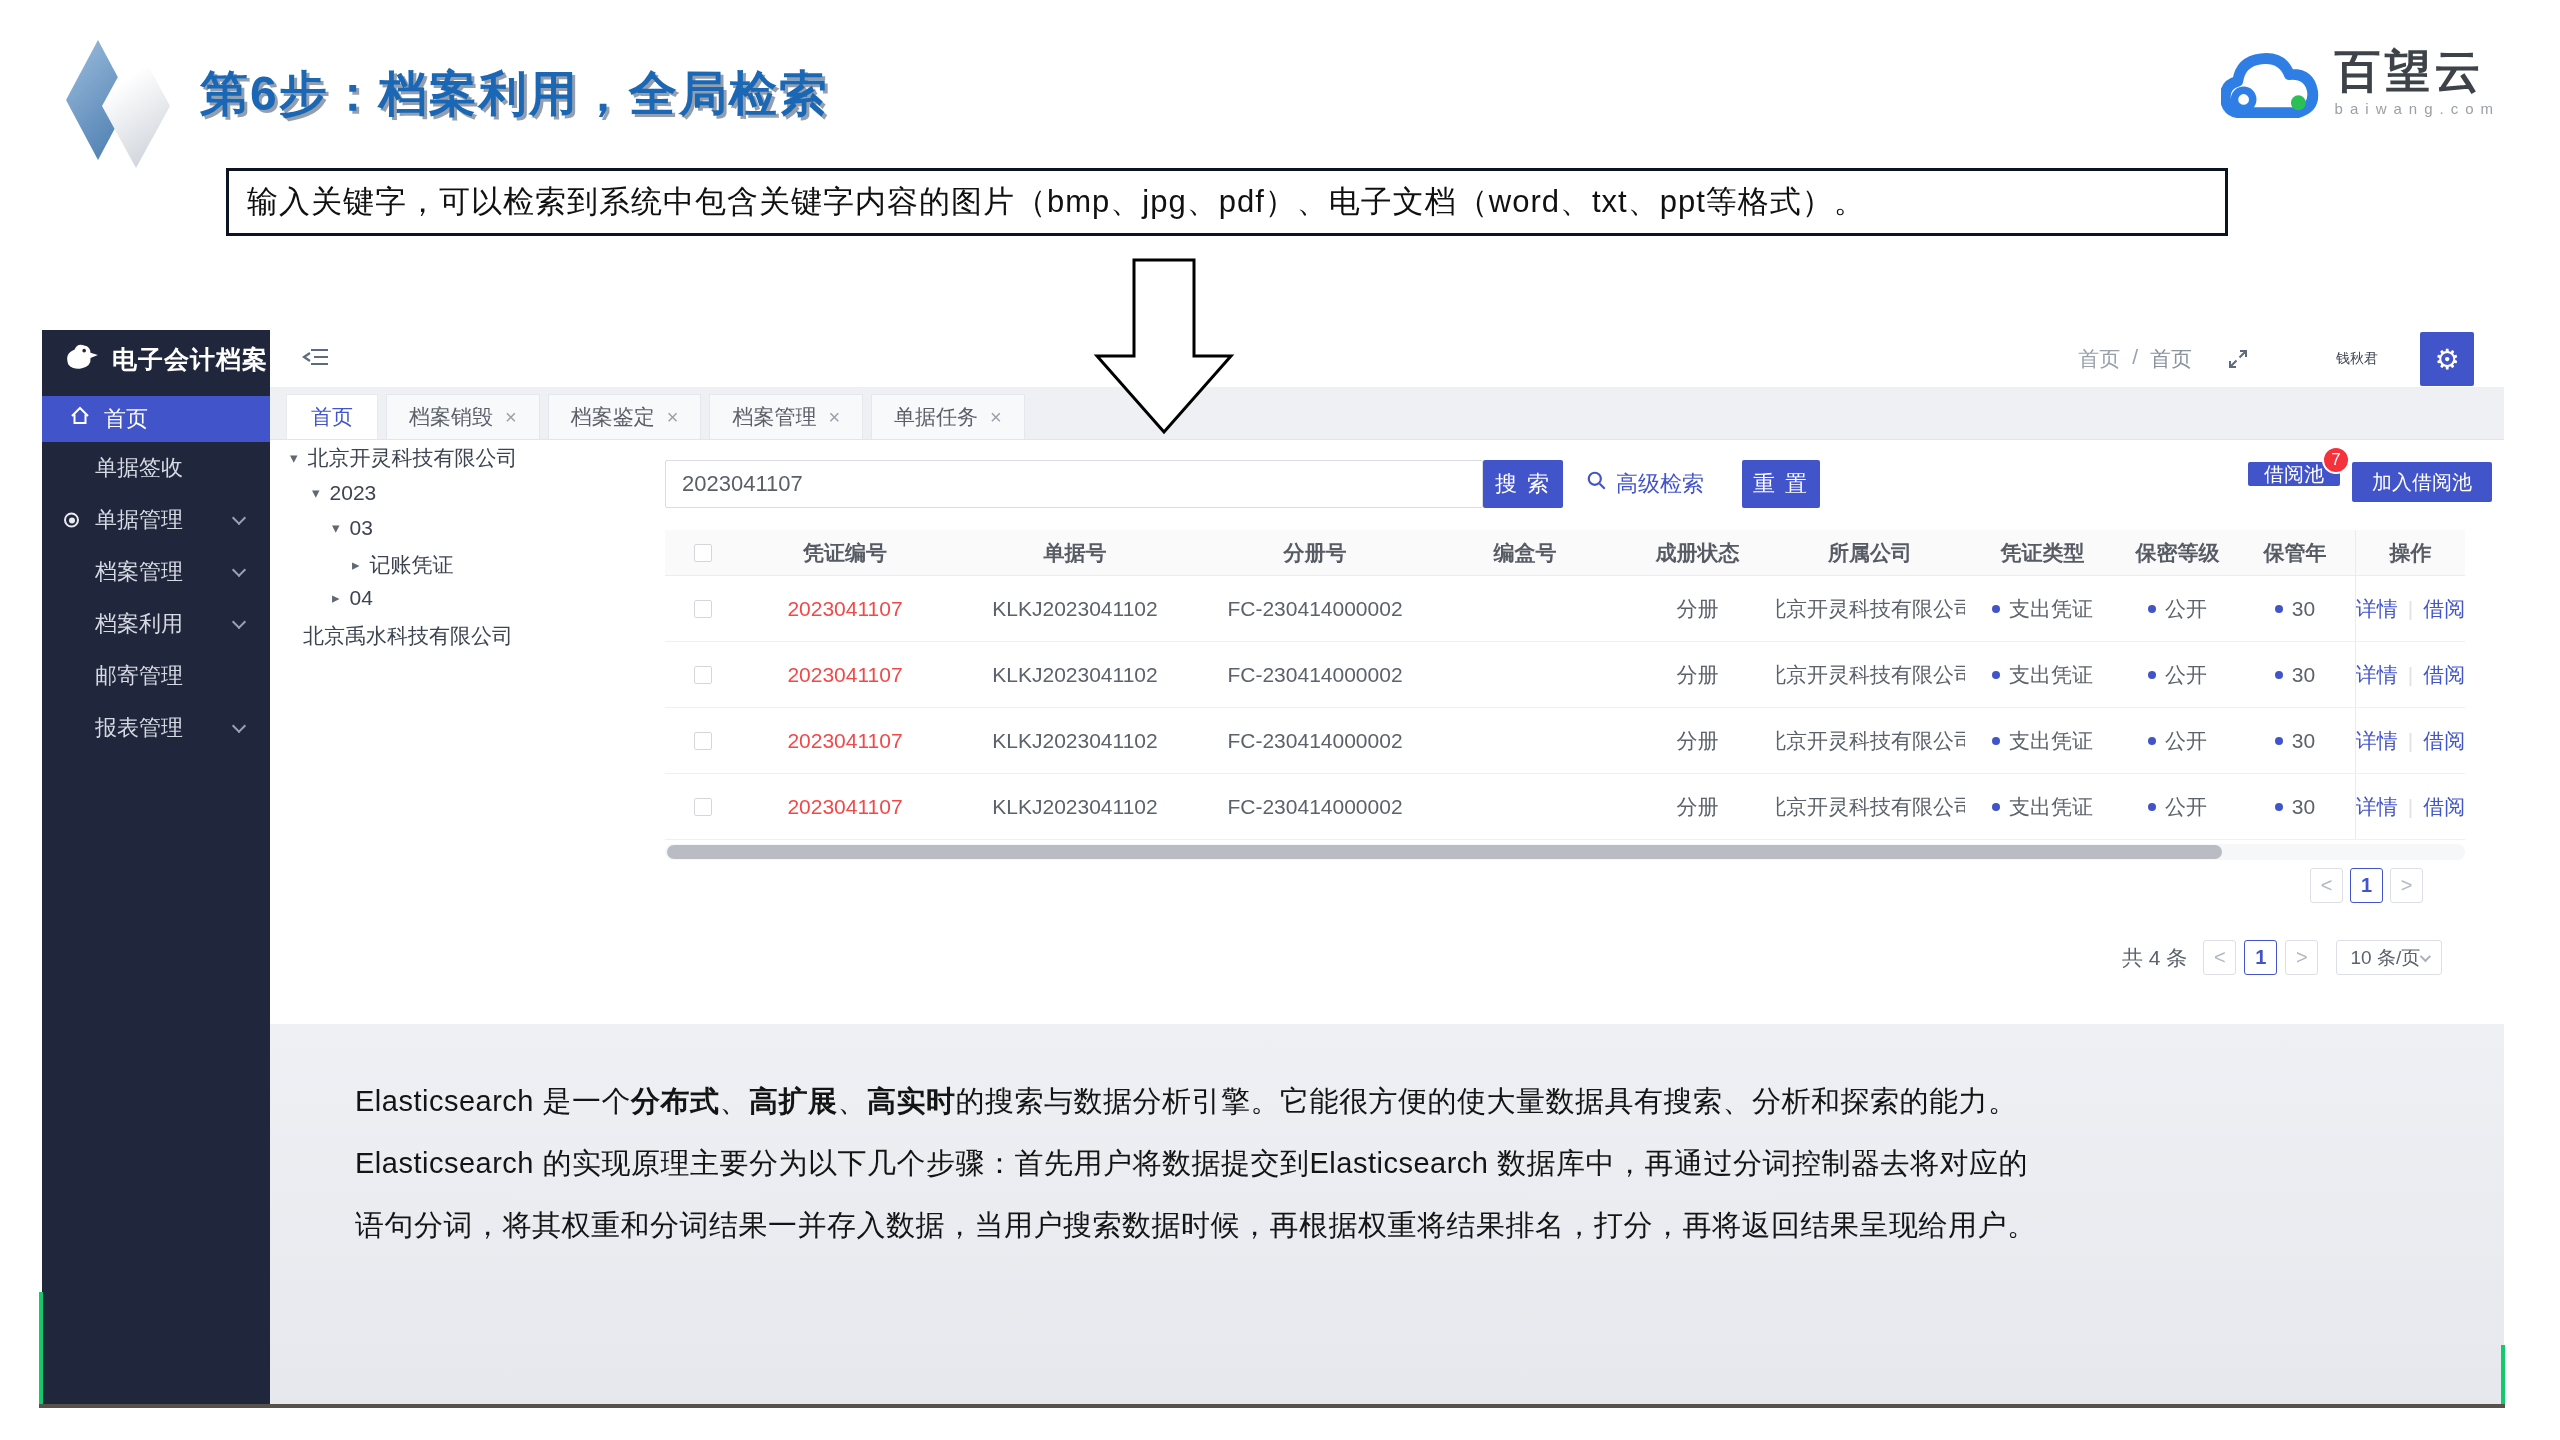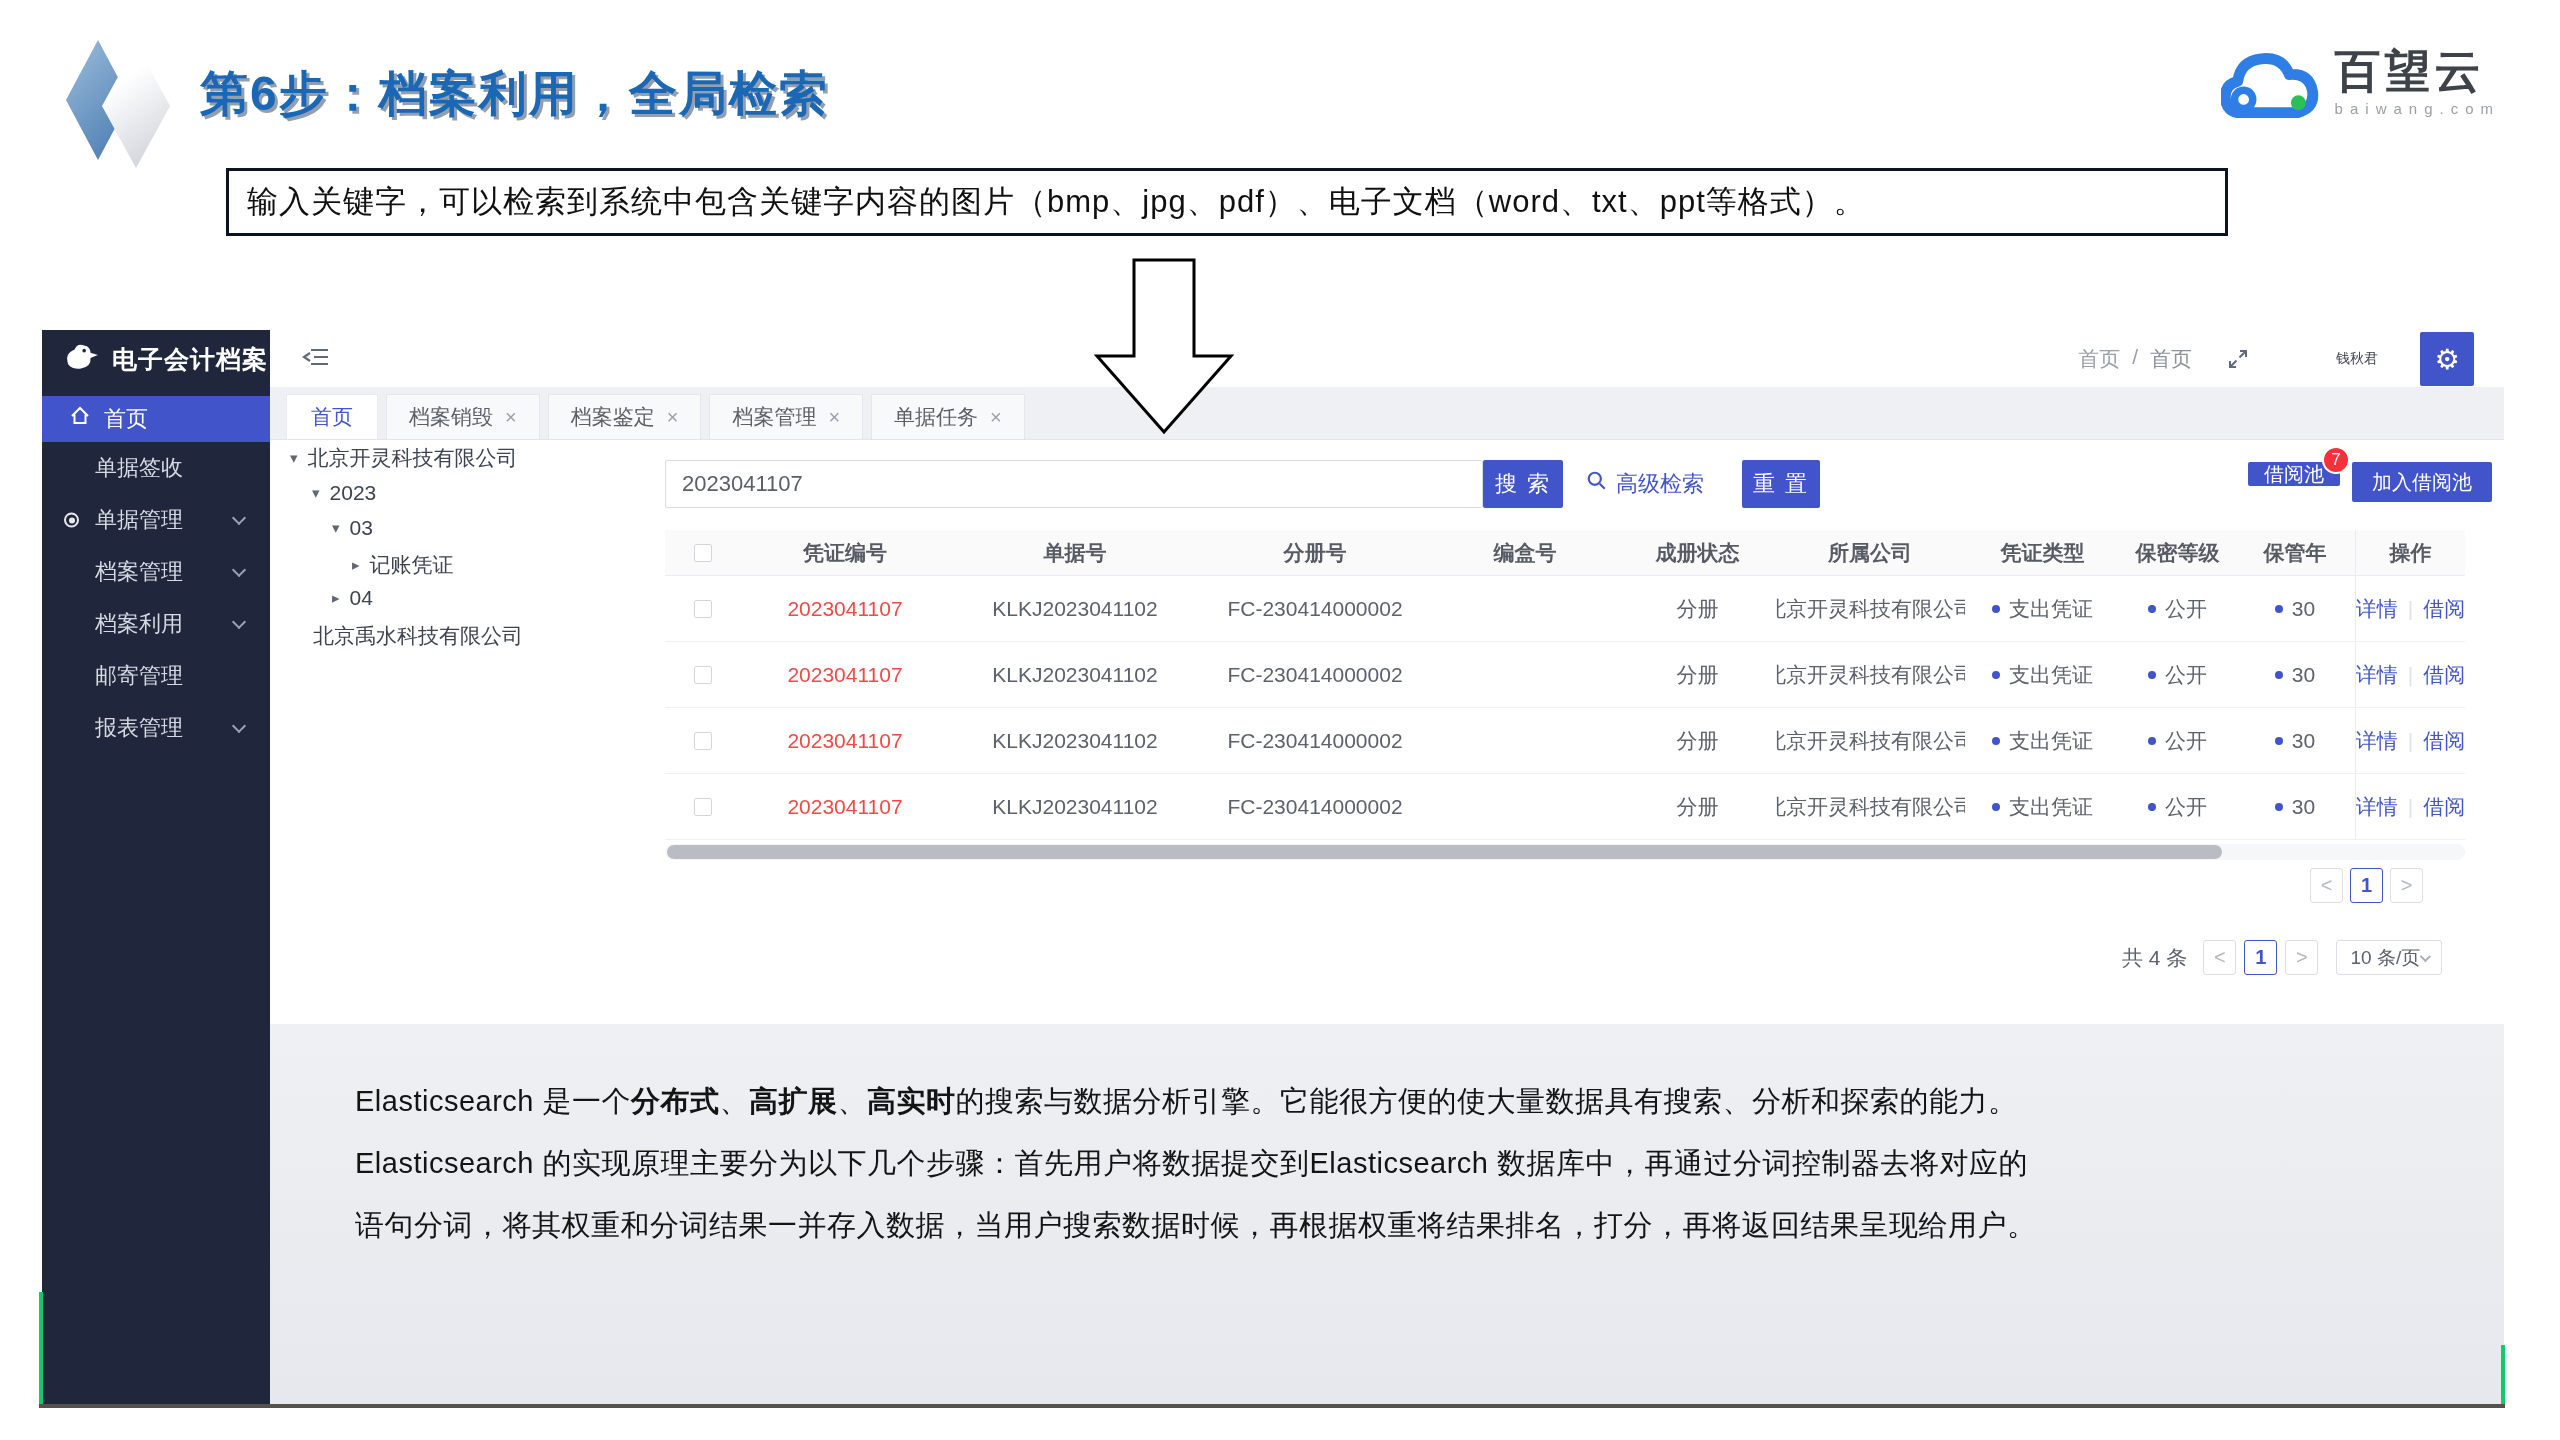--- a/index.html
+++ b/index.html
@@ -248,21 +248,21 @@
           <span>03</span>
         </div>
         <div class="tree-row" style="left:82px;top:111px;">
           <span class="caret">▸</span>
           <span>记账凭证</span>
         </div>
         <div class="tree-row" style="left:62px;top:146px;">
           <span class="caret">▸</span>
           <span>04</span>
         </div>
-        <div class="tree-row" style="left:43px;top:182px;">
+        <div class="tree-row" style="left:33px;top:182px;">
           <span>北京禹水科技有限公司</span>
         </div>
 
         <input class="search-input" readonly="" value="2023041107" style="">
         <div class="btn btn-search">搜 索</div>
         <div class="advanced">
           <span>
             <svg width="22" height="22" viewBox="0 0 20 20">
                 <circle cx="8" cy="8" r="5.5" fill="none" stroke="#4254c9" stroke-width="2"></circle>
                 <path d="M12.5 12.5 L17 17" stroke="#4254c9" stroke-width="2"></path>

